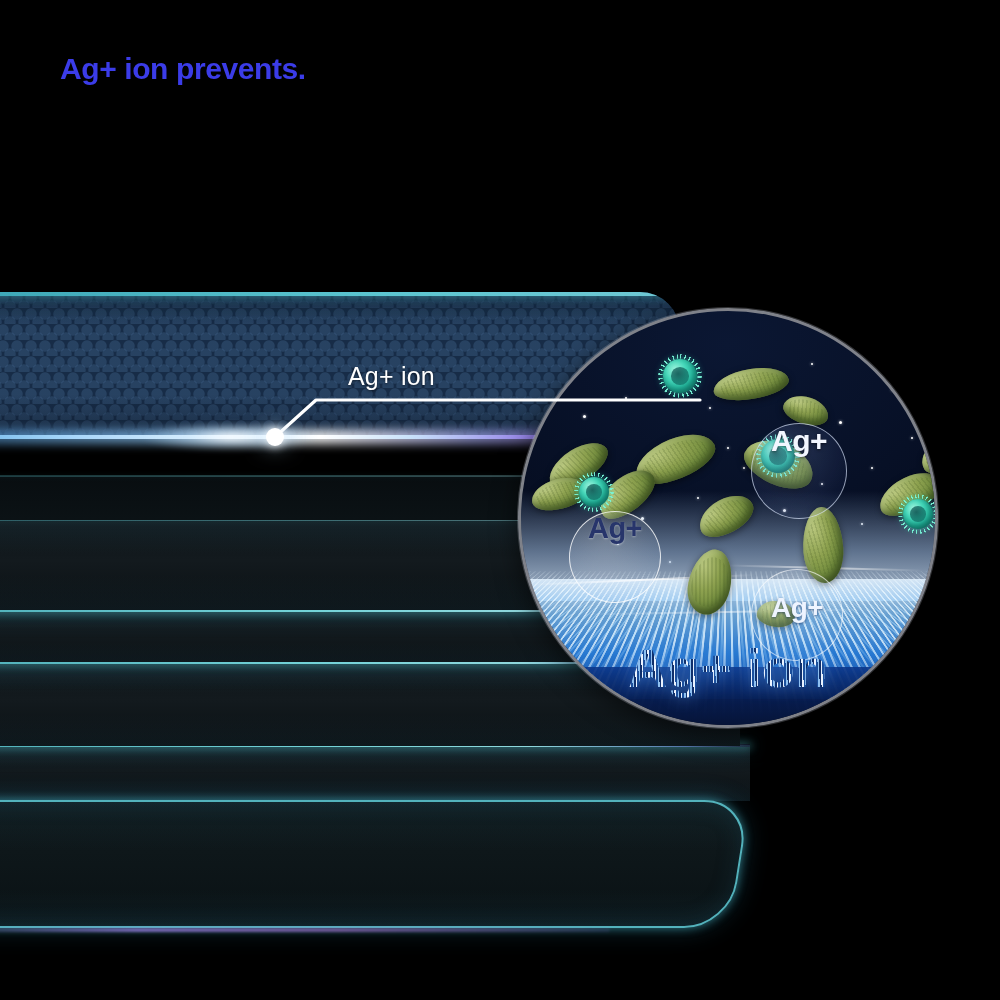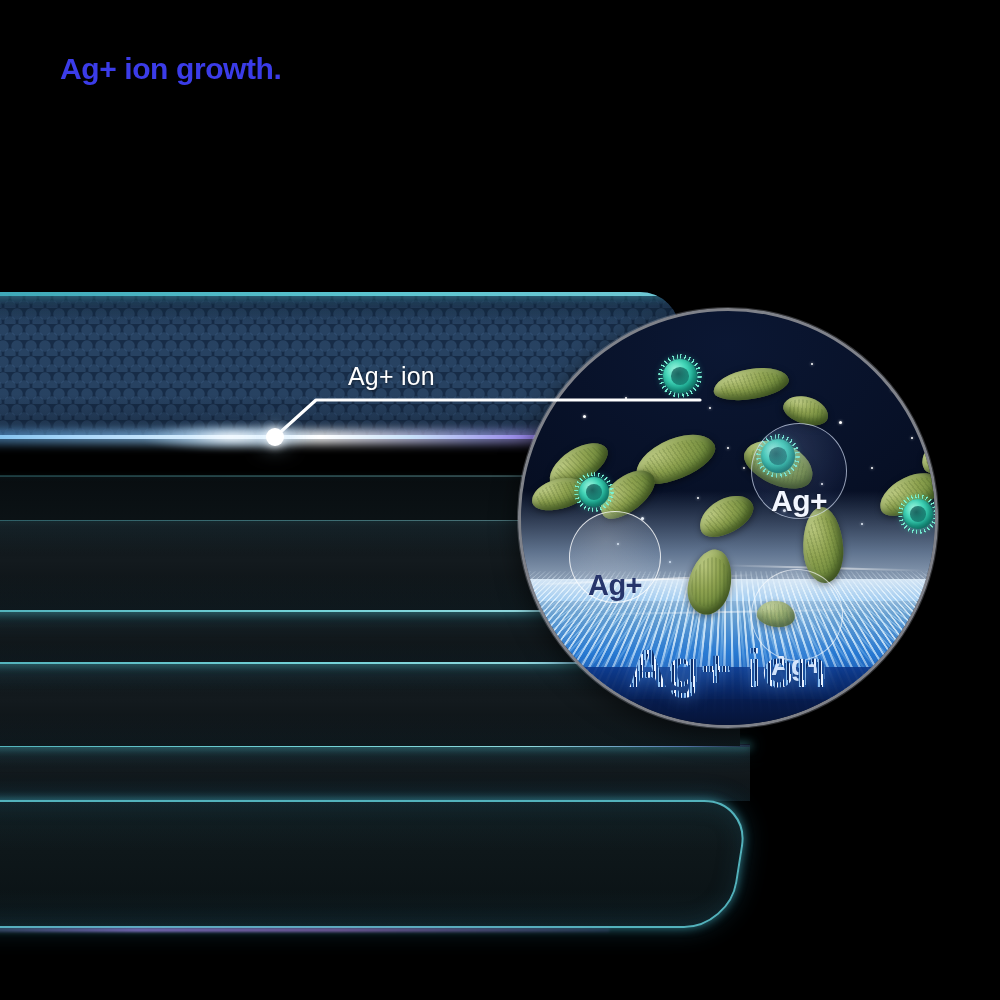--- a/index.html
+++ b/index.html
@@ -211,21 +211,21 @@
     mask-image:radial-gradient(circle, rgba(0,0,0,0) 54%, #000 58%, #000 100%);
   }
   .virus::after {
     content:""; position:absolute; inset:24%; border-radius:50%;
     background:radial-gradient(circle at 40% 38%, rgba(10,80,78,.85), rgba(12,105,96,.5));
   }
 
   
   .bubble {
     position:absolute; border-radius:50%;
-    display:flex; align-items:flex-end; justify-content:center;
+    display:flex; align-items:flex-start; justify-content:center;
     font-weight:700; letter-spacing:-.5px;
     border:1px solid rgba(225,235,255,.65);
   }
   #bubble-1 {
     left:230px; top:112px; width:96px; height:96px; font-size:30px;
     color:#f2f6ff; text-shadow:0 1px 3px rgba(0,0,0,.5);
     background:radial-gradient(circle at 38% 30%, rgba(150,170,225,.22), rgba(60,80,150,.10) 70%, rgba(30,45,100,.05));
   }
   #bubble-2 {
     left:48px; top:200px; width:92px; height:92px; font-size:29px;
@@ -387,14 +387,14 @@
 
   <svg id="callout" width="1000" height="1000">
     <polyline points="275,437 316,400 700,400" fill="none" stroke="#ffffff" stroke-width="3.2" stroke-linejoin="round" stroke-linecap="round"></polyline>
   </svg>
   <div id="dot"></div>
   <div id="callout-label">Ag+ ion</div>
 
 </div>
 
 <div id="headline">
-  <div class="l1">Ag+ ion growth.</div>
+  <div class="l1">Ag+ ion prevents.</div>
 </div>
 
 </body></html>

